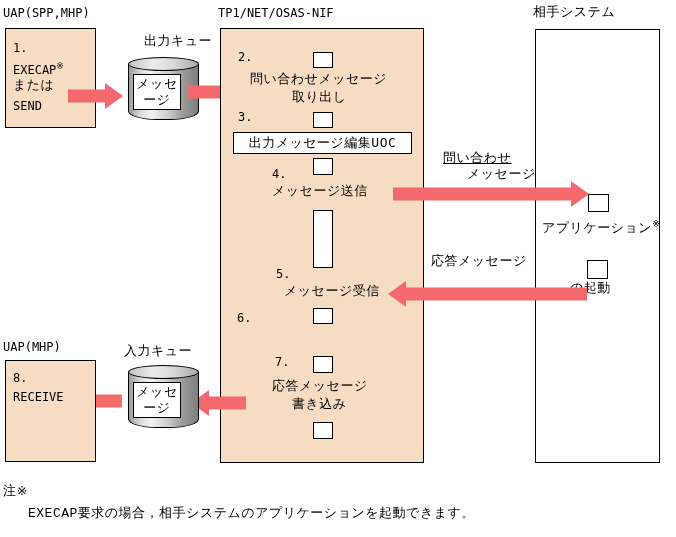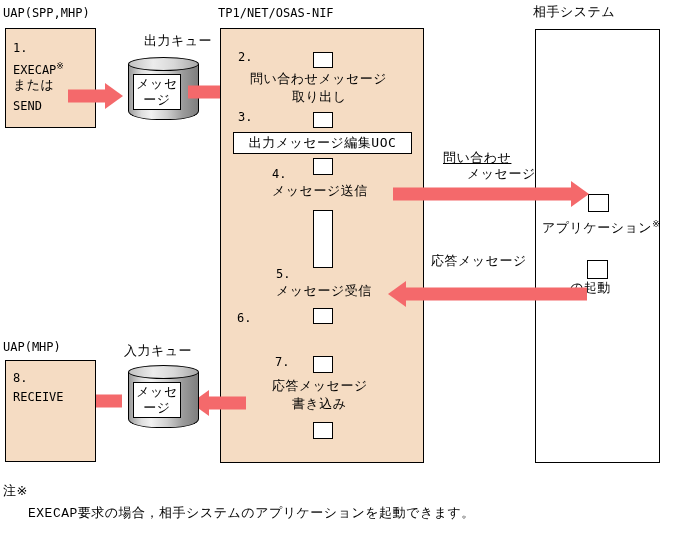--- a/index.html
+++ b/index.html
@@ -108,21 +108,21 @@
   <div class="abs lat" style="left:238px;top:110px;">3.</div>
   <div class="sq" style="left:313px;top:112px;width:20px;height:16px;"></div>
   <div class="uocbox" style="left:233px;top:132px;width:179px;height:22px;">出力メッセージ編集UOC</div>
   <div class="sq" style="left:313px;top:158px;width:20px;height:17px;"></div>
 
   <div class="abs lat" style="left:272px;top:167px;">4.</div>
   <div class="abs lbl" style="left:272px;top:184px;">メッセージ送信</div>
   <div class="sq" style="left:313px;top:210px;width:20px;height:58px;"></div>
 
   <div class="abs lat" style="left:276px;top:267px;">5.</div>
-  <div class="abs lbl" style="left:276px;top:284px;">メッセージ受信</div>
+  <div class="abs lbl" style="left:284px;top:284px;">メッセージ受信</div>
 
   <div class="abs lat" style="left:237px;top:311px;">6.</div>
   <div class="sq" style="left:313px;top:308px;width:20px;height:16px;"></div>
 
   <div class="abs lat" style="left:275px;top:355px;">7.</div>
   <div class="sq" style="left:313px;top:356px;width:20px;height:17px;"></div>
   <div class="abs lbl" style="left:272px;top:379px;">応答メッセージ</div>
   <div class="abs lbl" style="left:292px;top:397px;">書き込み</div>
   <div class="sq" style="left:313px;top:422px;width:20px;height:17px;"></div>
 

